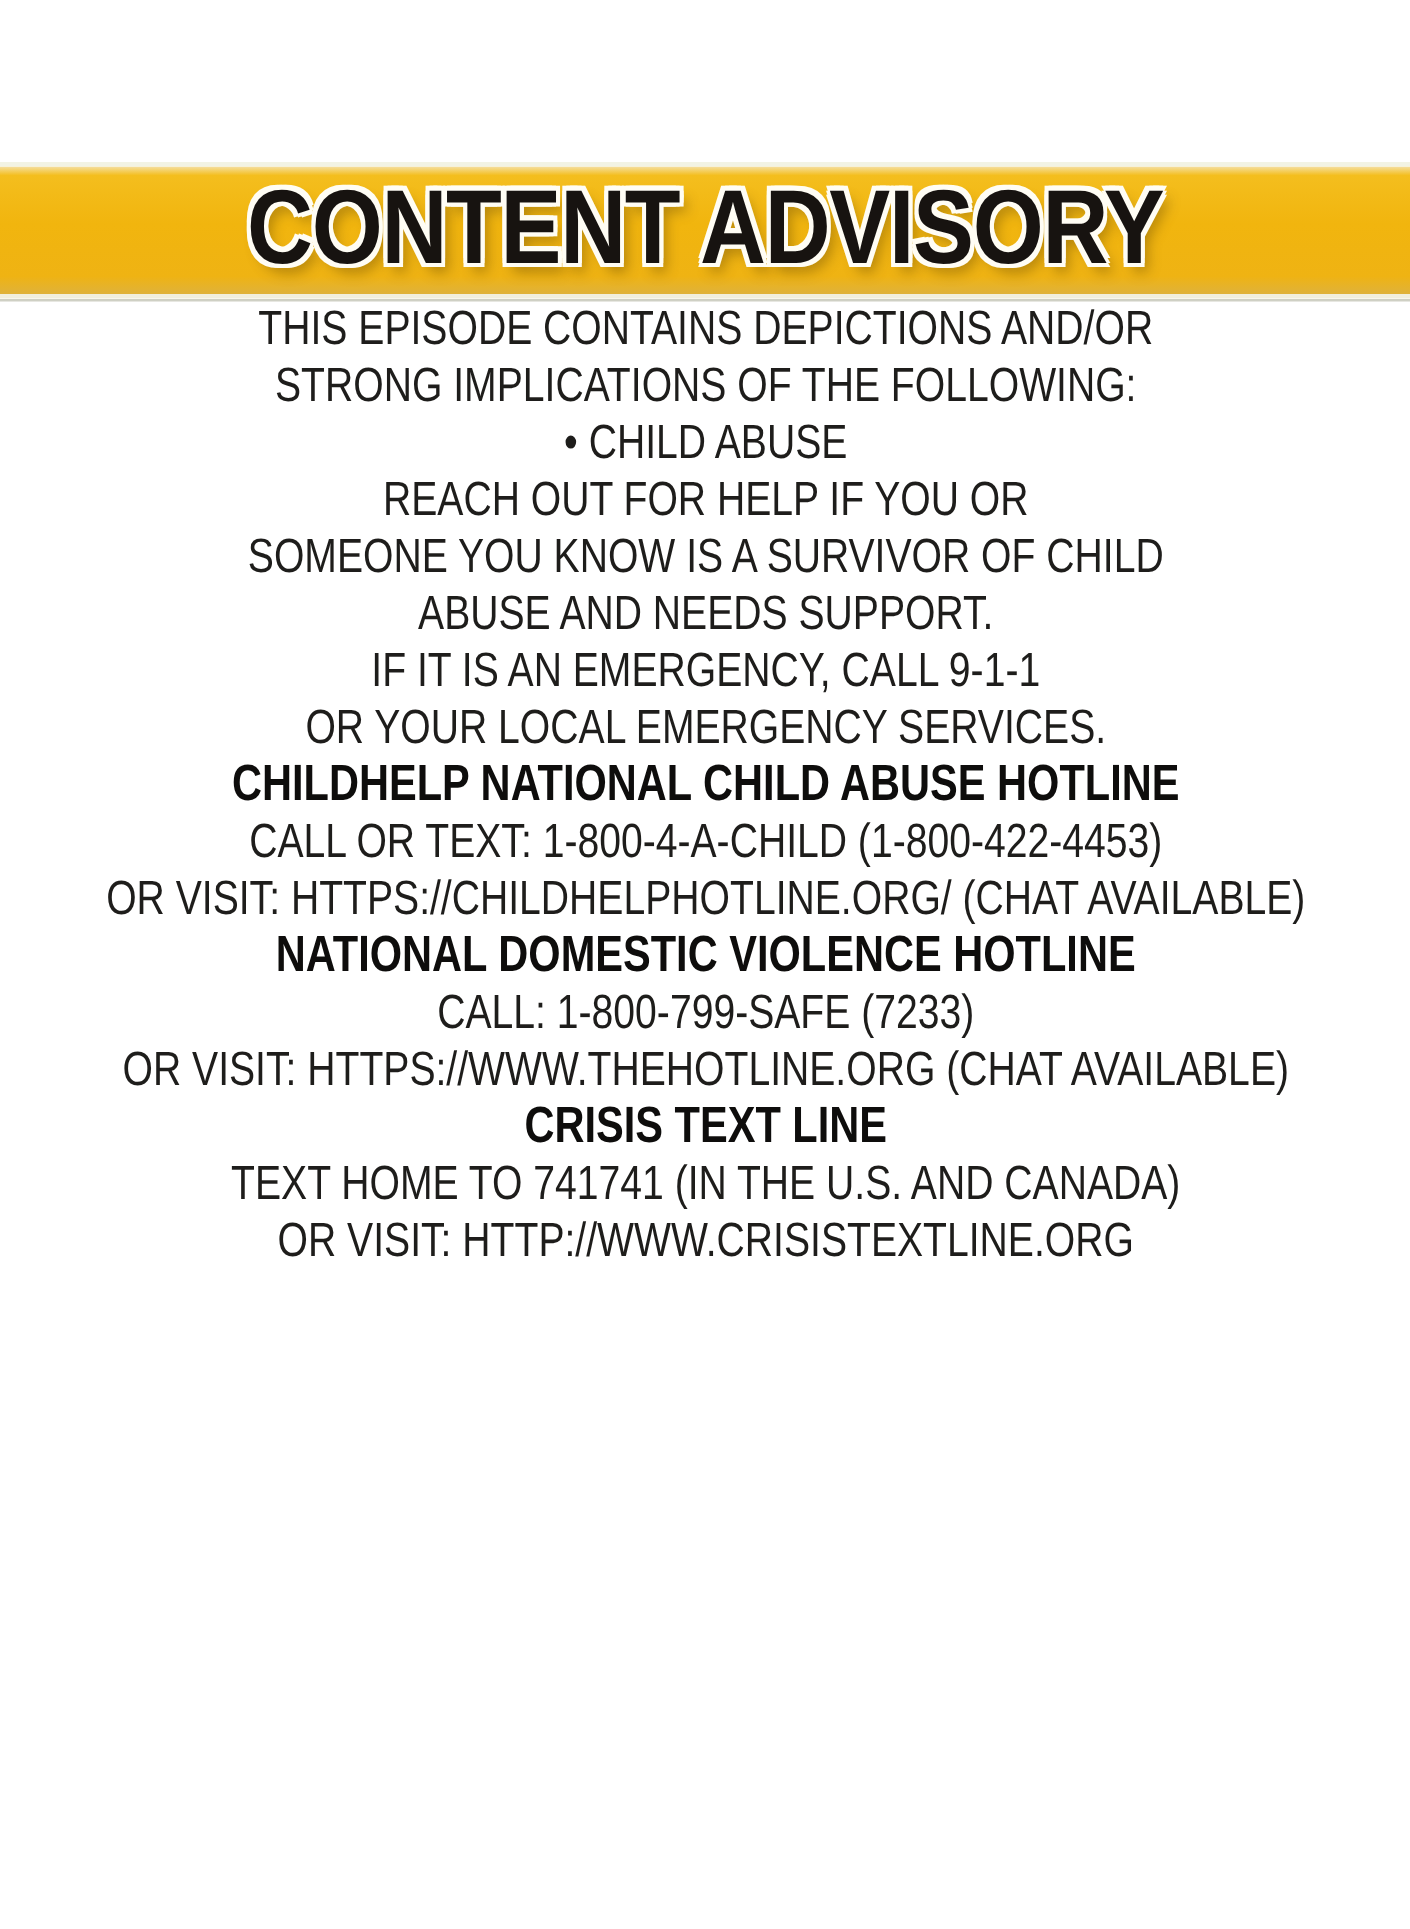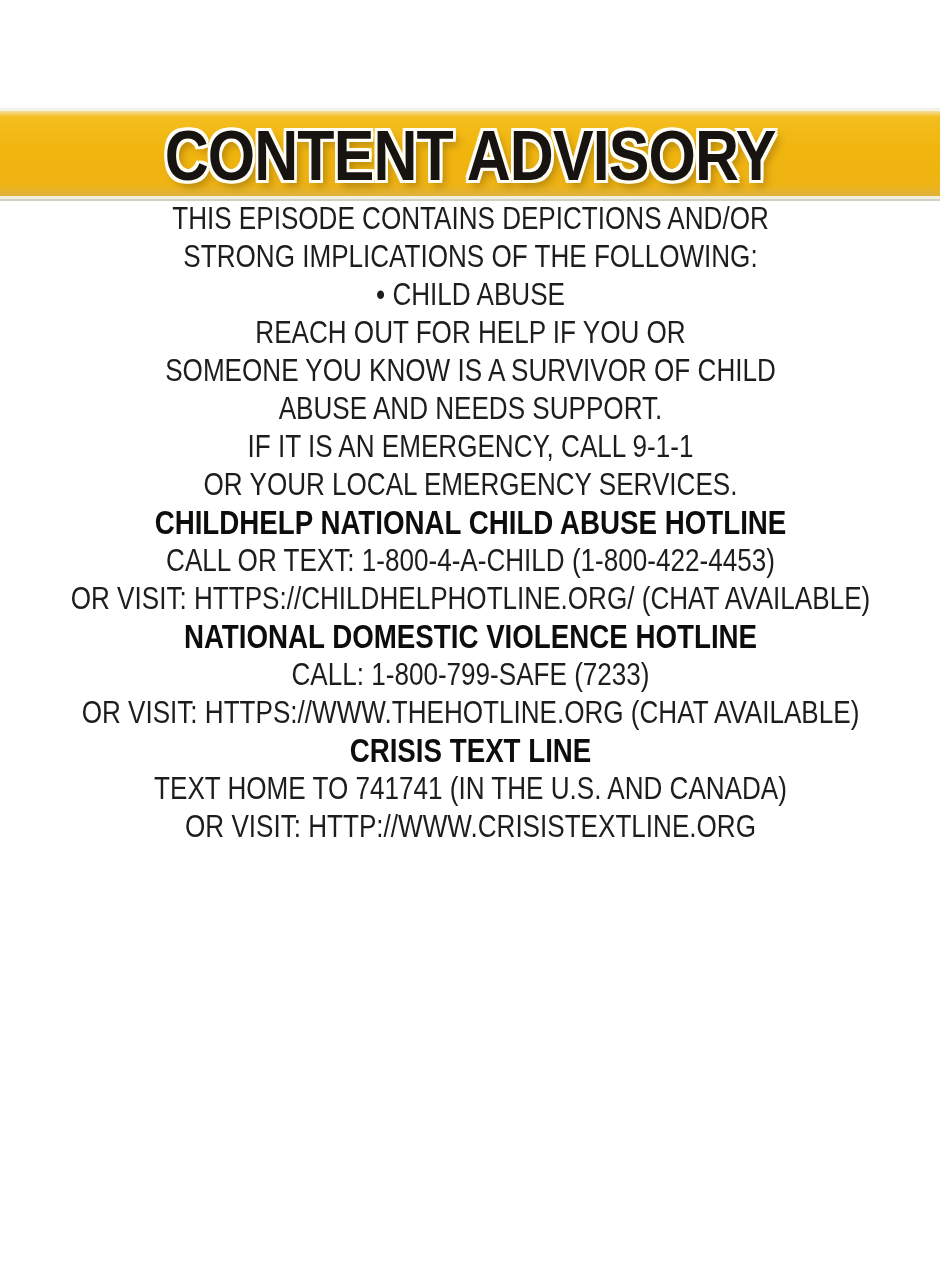--- a/index.html
+++ b/index.html
@@ -20,21 +20,21 @@
     margin-top: 108px;
     height: 85px;
     background: linear-gradient(180deg,
       #F5DFA0 0%, #F4BE1E 7%,
       #F1B50E 45%, #EFB313 86%,
       #DFB23B 100%);
     border-top: 3px solid #F2F3E4;
     border-bottom: 3px solid #F1EFDE;
     box-shadow: 0 2px 0 rgba(168,170,148,0.55);
     display: flex;
-    align-items: flex-end;
+    align-items: flex-start;
     justify-content: center;
   }
   .banner-title {
     margin: 0;
     font-size: 70px;
     font-weight: 700;
     letter-spacing: -1px;
     white-space: nowrap;
     color: #171310;
     transform: scaleX(0.87);

